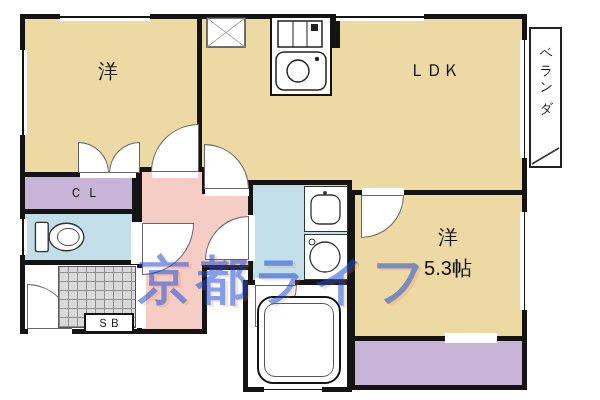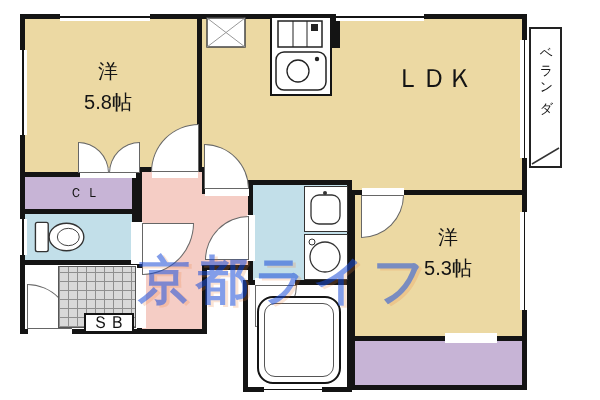--- a/index.html
+++ b/index.html
@@ -117,29 +117,28 @@
 
   <div class="fixture" style="left:257px;top:296px;width:84px;height:88px;background:#fff;border:2px solid #141414;border-radius:16px;box-sizing:border-box;">
     <div style="position:absolute;left:5px;top:5px;right:5px;bottom:5px;border:1.2px solid #555;border-radius:11px;"></div>
   </div>
 
   <div class="fixture" style="left:58px;top:266px;width:78px;height:62px;background-color:#d9d9d9;
        background-image:repeating-linear-gradient(0deg,#8f8f8f 0 1px,transparent 1px 9px),repeating-linear-gradient(90deg,#8f8f8f 0 1px,transparent 1px 9px);
        border:1px solid #555;box-sizing:border-box;z-index:4;"></div>
 
   <div class="fixture" style="left:84px;top:313px;width:50px;height:20px;background:#fff;border:2px solid #141414;box-sizing:border-box;z-index:6;">
-    <div class="lbl" style="position:static;font-size:17px;line-height:16px;">ＳＢ</div>
+    <div class="lbl" style="position:static;font-size:12px;line-height:16px;">ＳＢ</div>
   </div>
 
   <div class="lbl" style="left:38px;top:56px;width:140px;font-size:20px;">
     <div>洋</div>
-    <div>5.8帖</div>
   </div>
 
-  <div class="lbl" style="left:352px;top:58px;width:165px;font-size:26px;">
+  <div class="lbl" style="left:352px;top:58px;width:165px;font-size:17px;">
     <div>ＬＤＫ</div>
   </div>
 
   <div class="lbl" style="left:378px;top:222px;width:140px;font-size:20px;">
     <div>洋</div>
     <div>5.3帖</div>
   </div>
 
   <div class="lbl" style="left:25px;top:183px;width:123px;font-size:13px;letter-spacing:4px;">ＣＬ</div>
 

